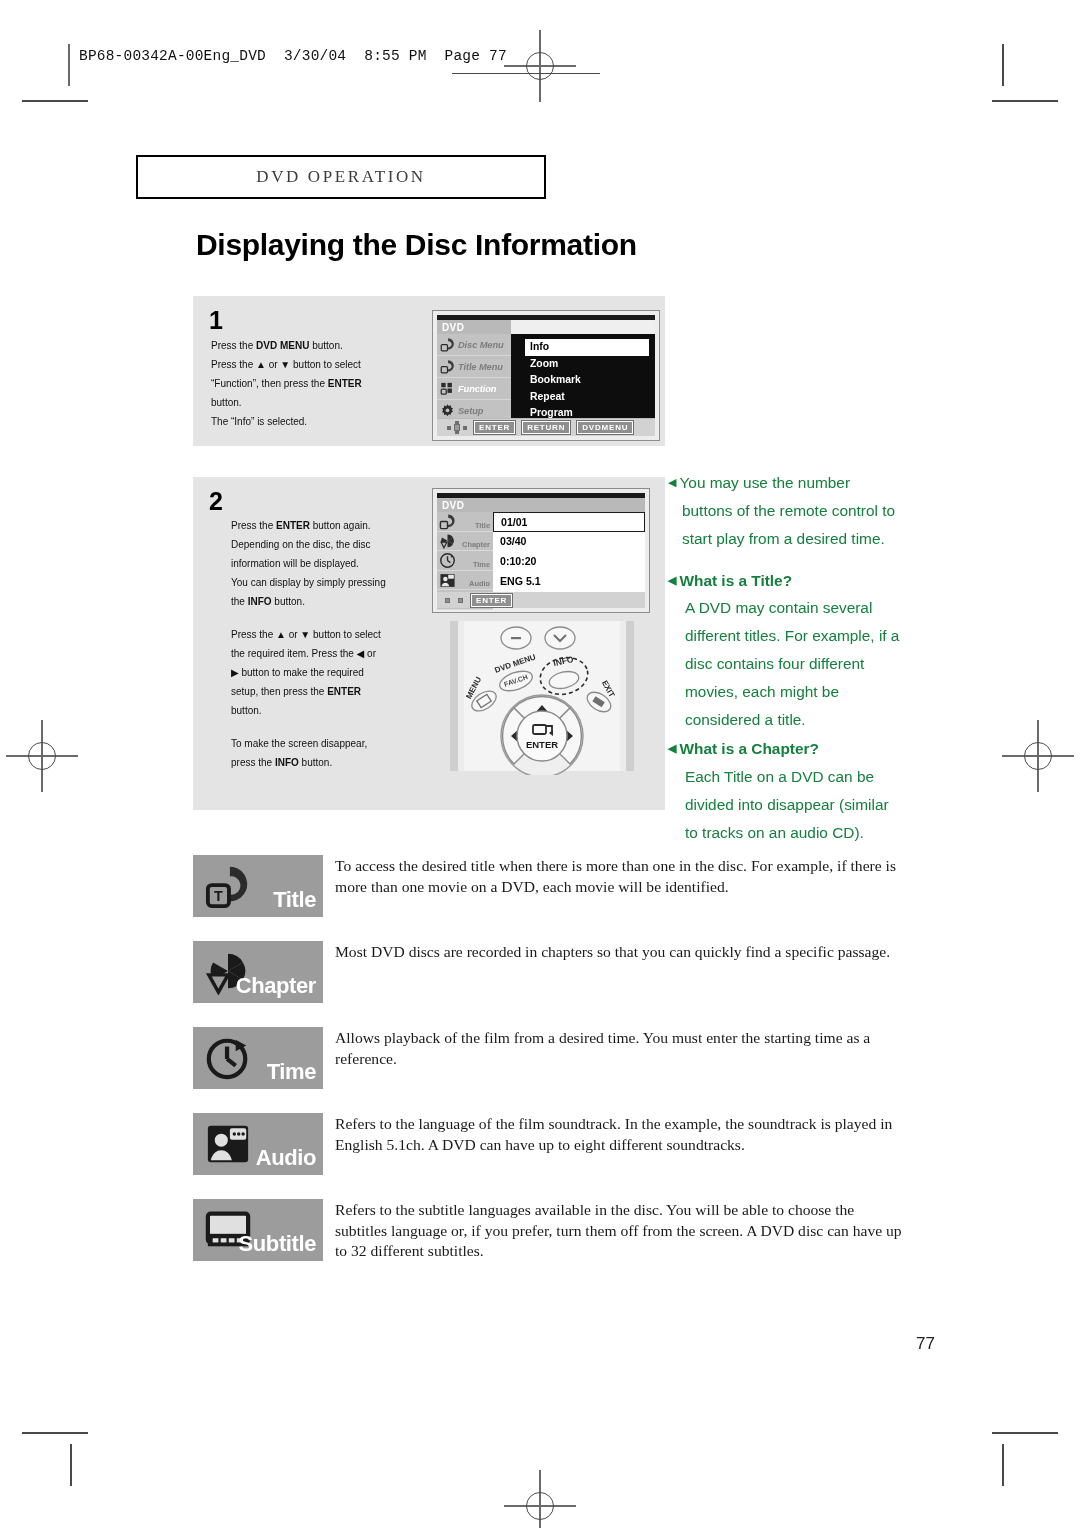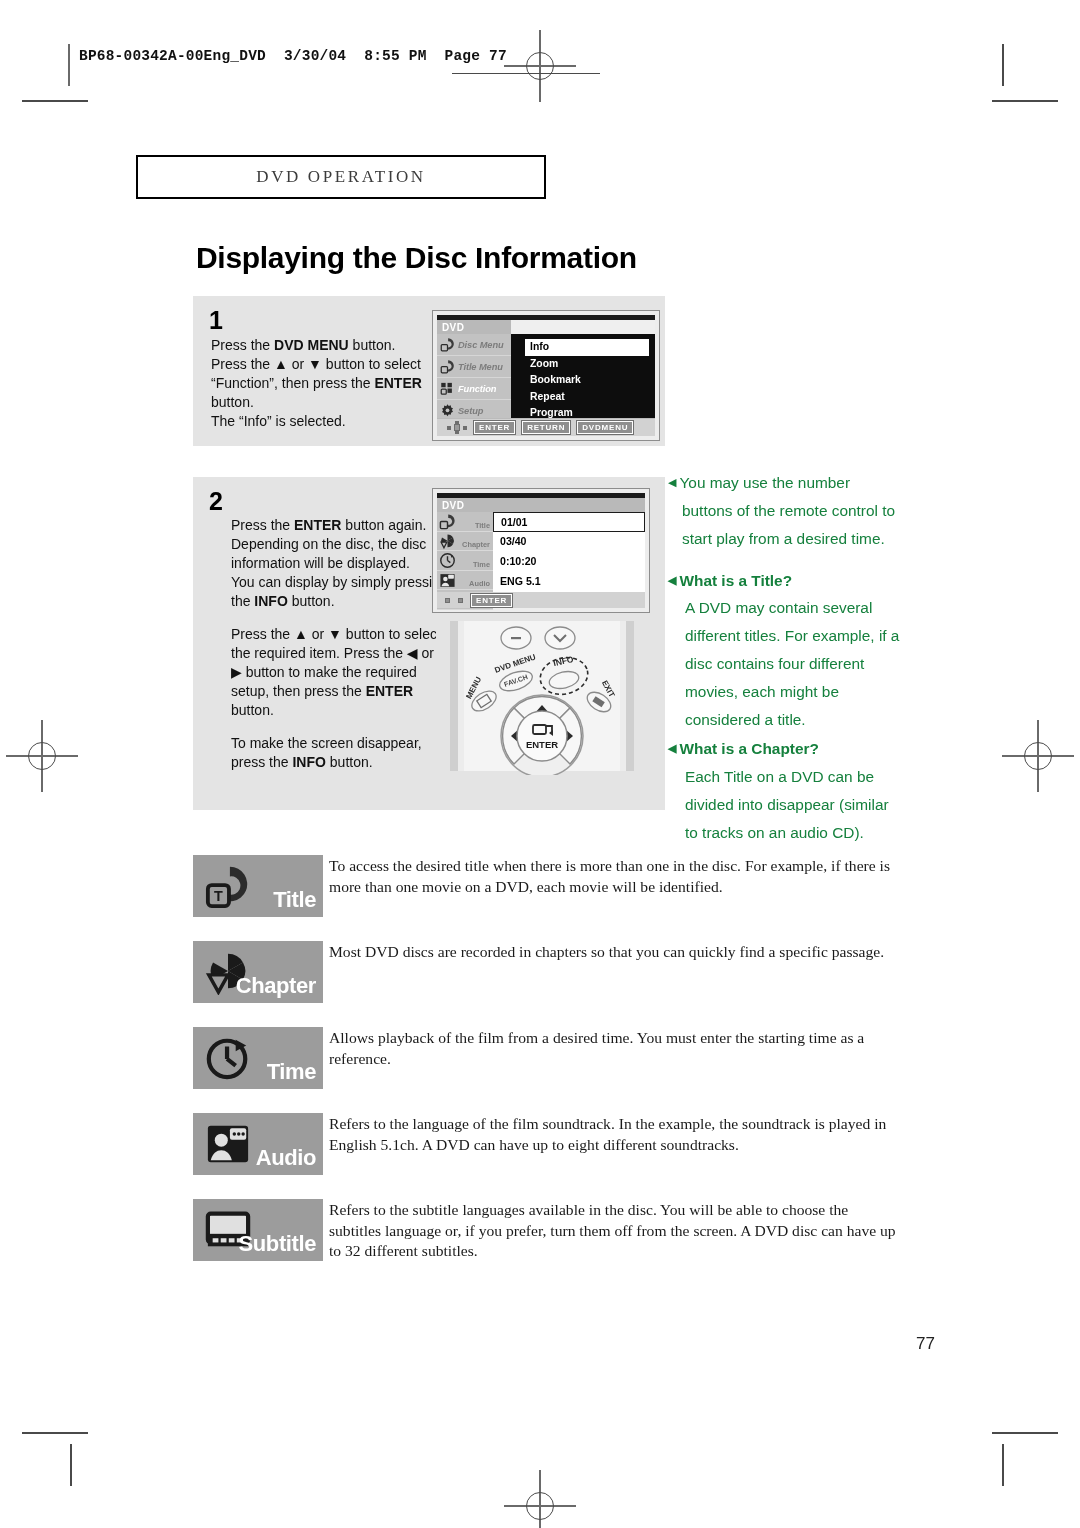--- a/index.html
+++ b/index.html
@@ -13,54 +13,54 @@
   .crop{position:absolute;background:#4a4a4a;}
   .reg{position:absolute;width:44px;height:44px;}
   .reg .v{position:absolute;left:21px;top:-14px;width:1.6px;height:72px;background:#6a6a6a;}
   .reg .h{position:absolute;top:21px;left:-14px;width:72px;height:1.6px;background:#6a6a6a;}
   .reg .c{position:absolute;left:8px;top:8px;width:26px;height:26px;border:1.6px solid #4a4a4a;border-radius:50%;background:transparent;}
 
   
   .filehdr{
     position:absolute;left:79px;top:48px;
     font-family:"Liberation Mono",monospace;font-size:14.5px;letter-spacing:.2px;
-    color:#111;white-space:nowrap;font-weight:bold;
+    color:#111;white-space:nowrap;
   }
   .filehdr .sp1{display:inline-block;width:18px;}
   .hdr-rule{position:absolute;left:452px;top:73px;width:148px;height:1.4px;background:#4a4a4a;}
   .hdr-vrule{position:absolute;left:68px;top:44px;width:1.6px;height:42px;background:#6a6a6a;}
 
   
   .section-chip{
     position:absolute;left:136px;top:155px;width:410px;height:44px;
     border:2.2px solid #000;box-sizing:border-box;
     display:flex;align-items:center;justify-content:center;
   }
   .section-chip span{
     font-family:"Liberation Serif",serif;font-size:17px;letter-spacing:2.6px;color:#3b3b3b;
   }
 
   
   .page-title{
-    position:absolute;left:196px;top:241px;width:700px;
+    position:absolute;left:196px;top:228px;width:700px;
     font-family:"Liberation Sans",sans-serif;font-weight:bold;font-size:30px;
     letter-spacing:-.3px;color:#000;
   }
 
   
   .panel{position:absolute;background:#e4e4e4;}
   #panel-1{left:193px;top:296px;width:472px;height:150px;}
   #panel-2{left:193px;top:477px;width:472px;height:333px;}
 
   .stepnum{
     position:absolute;font-family:"Liberation Sans",sans-serif;font-weight:bold;
     font-size:25px;color:#000;
   }
   .steptext{
-    position:absolute;font-family:"Liberation Sans",sans-serif;font-size:14px;
+    position:absolute;font-family:"Liberation Sans",sans-serif;font-size:10px;
     line-height:19px;color:#111;width:230px;
   }
   .steptext b{font-weight:bold;}
   .steptext .gap{display:block;height:14px;}
 
   
   .osd{position:absolute;background:#ededed;border:1.6px solid #8d8d8d;box-sizing:border-box;padding:4px;}
   #osd-1{left:432px;top:310px;width:228px;height:131px;}
   #osd-2{left:432px;top:488px;width:218px;height:125px;}
   .osd-inner{position:relative;width:100%;height:100%;background:#efefef;}
@@ -154,21 +154,21 @@
   .legend-badge{
     width:130px;height:62px;flex:0 0 130px;background:#9c9c9c;position:relative;
   }
   .legend-badge .bname{
     position:absolute;right:7px;bottom:4px;
     font-family:"Liberation Sans",sans-serif;font-weight:bold;font-size:22px;color:#fff;
     letter-spacing:-.4px;
   }
   .legend-badge .bicon{position:absolute;left:9px;top:8px;width:52px;height:46px;}
   .legend-text{
-    padding-left:6px;font-family:"Liberation Serif",serif;font-size:15.6px;
+    padding-left:12px;font-family:"Liberation Serif",serif;font-size:15.6px;
     line-height:20.5px;color:#1a1a1a;padding-top:1px;
   }
 
   
   .pageno{
     position:absolute;left:916px;top:1334px;
     font-family:"Liberation Sans",sans-serif;font-size:17px;color:#222;
   }
 </style>
 </head>

